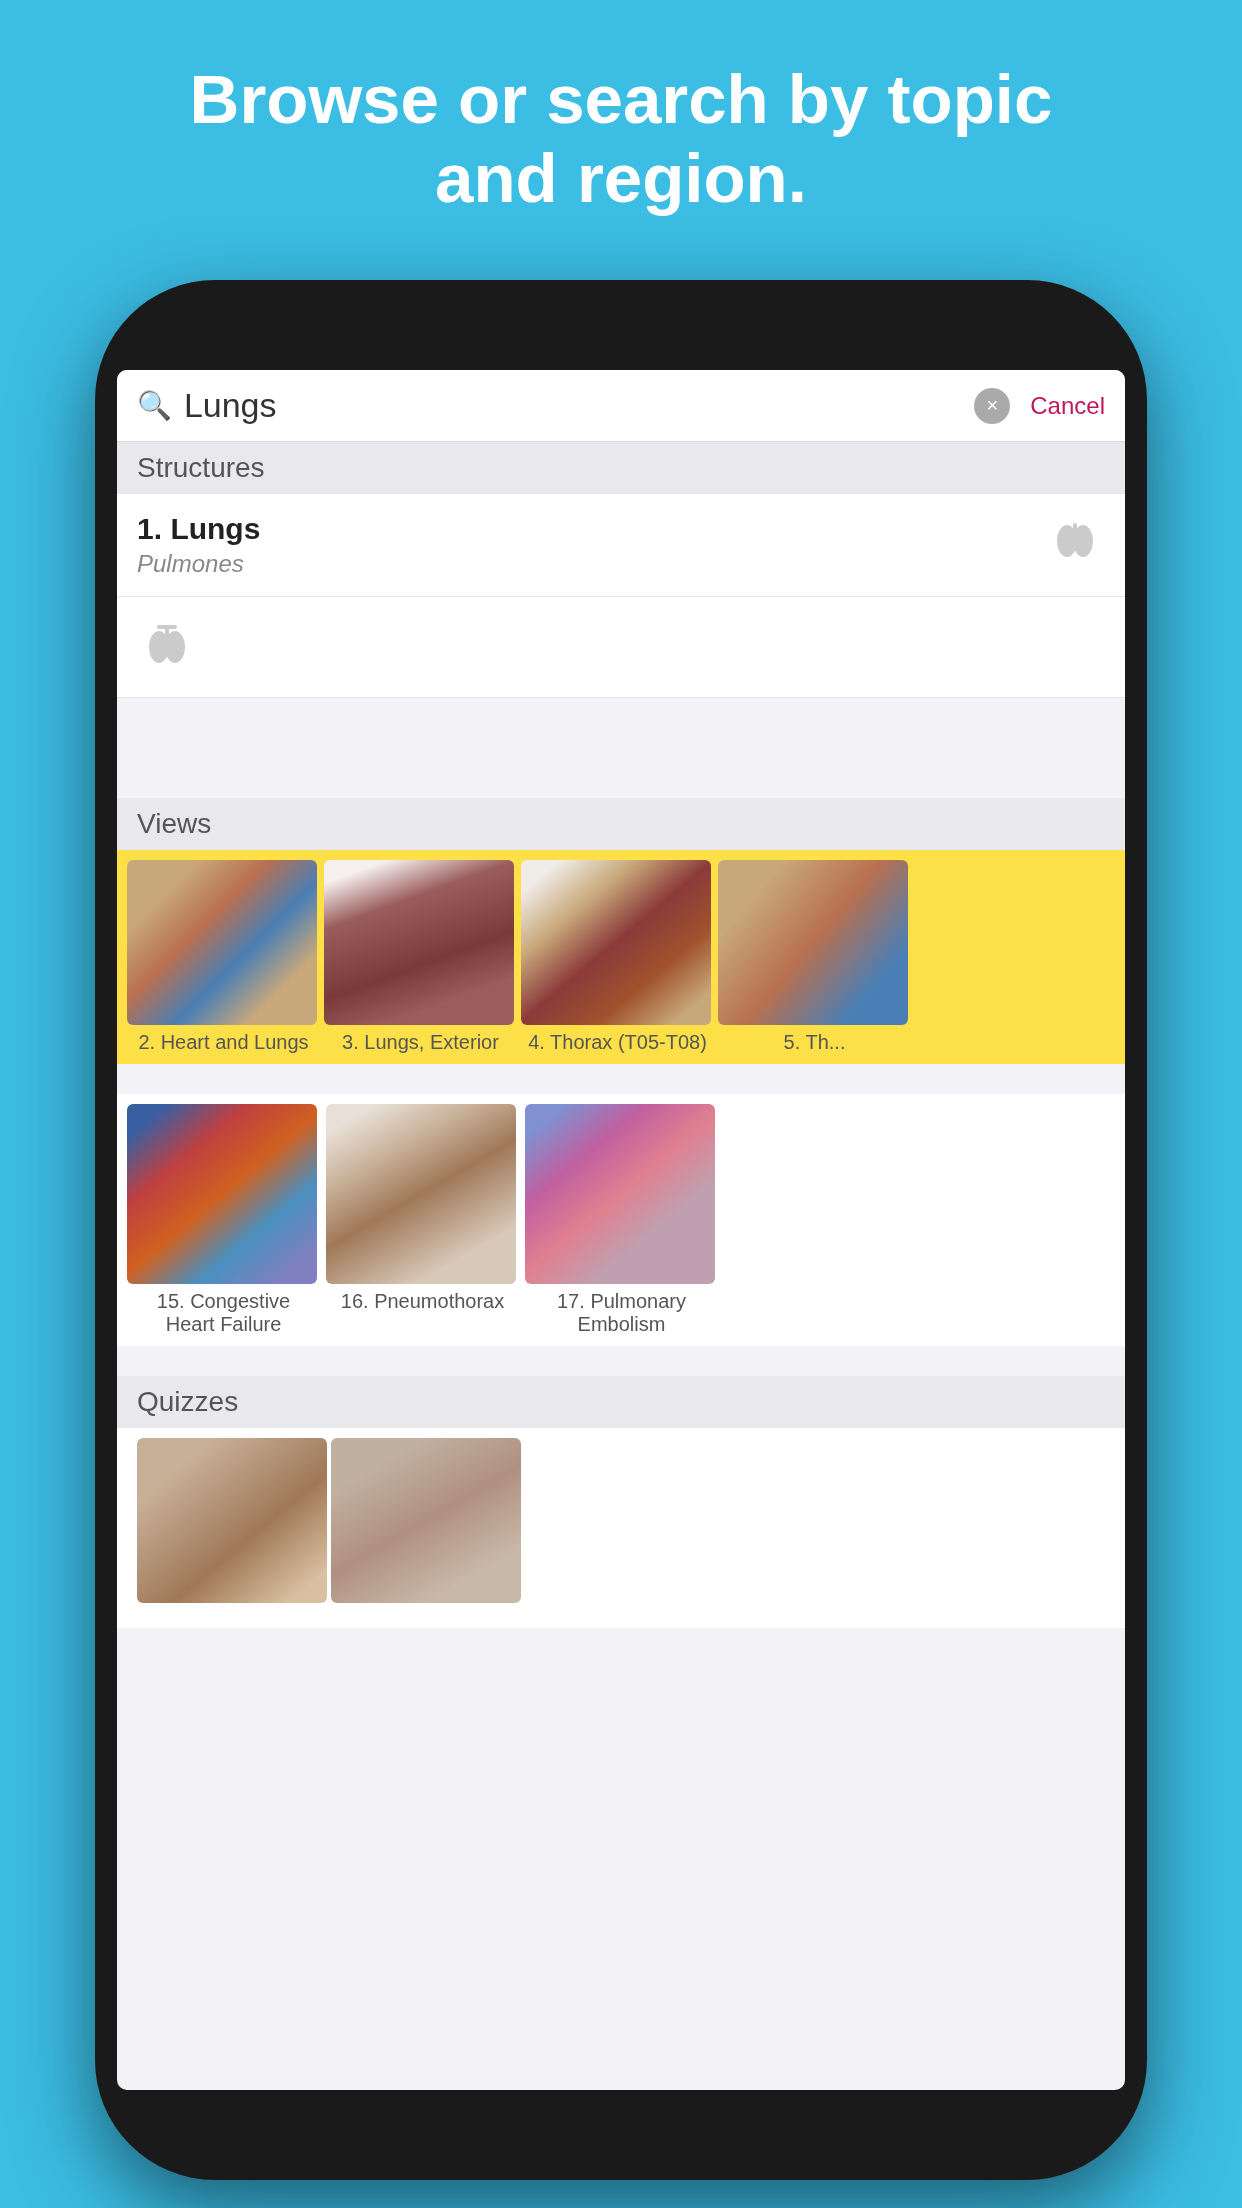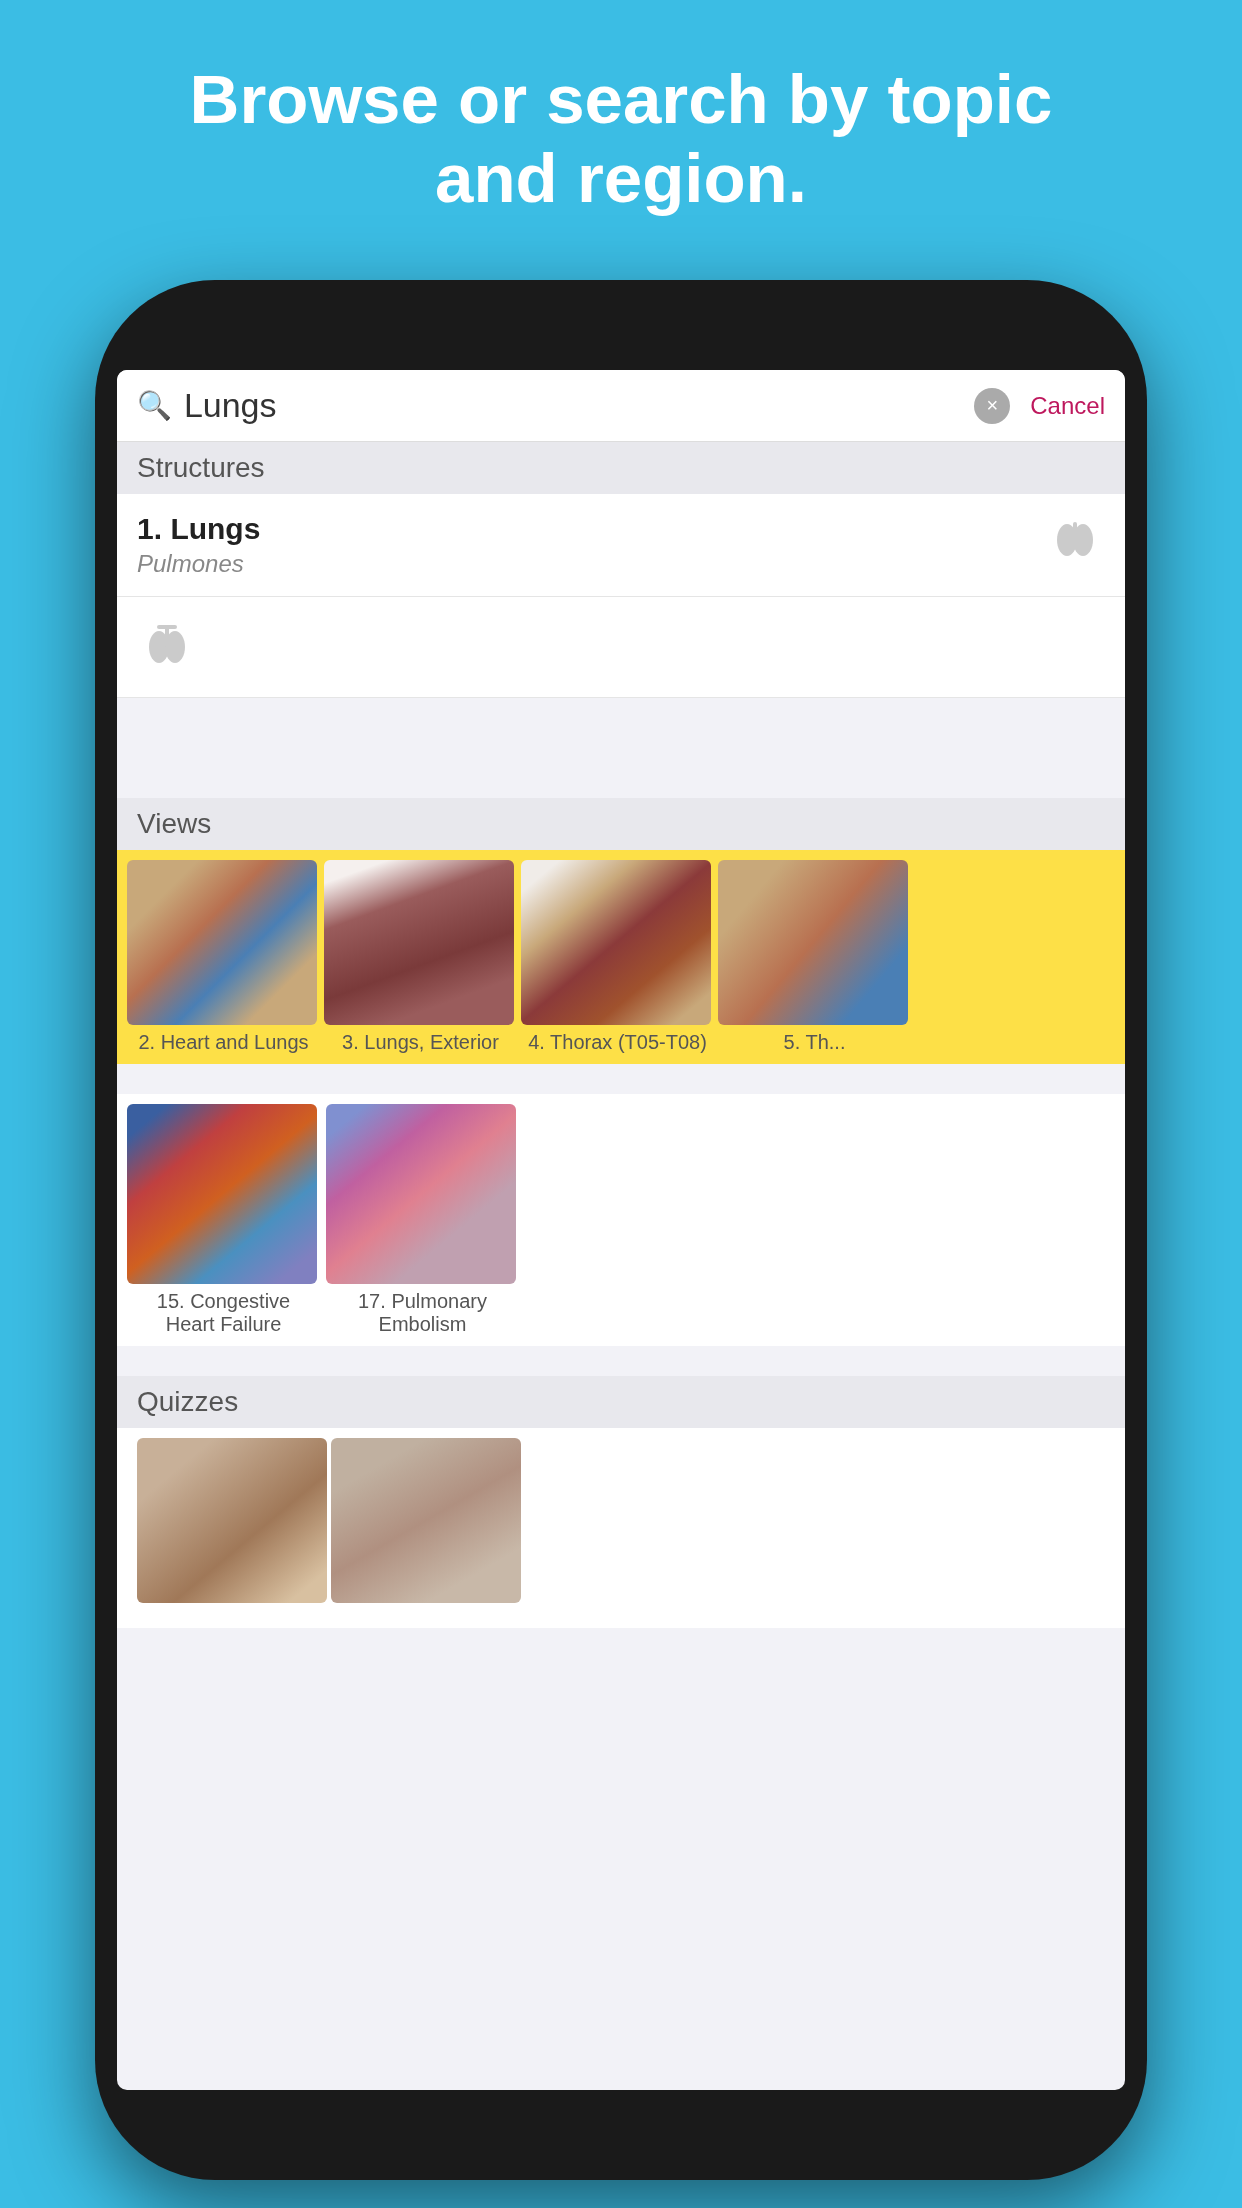--- a/index.html
+++ b/index.html
@@ -106,21 +106,21 @@
       color: #555;
       font-weight: 500;
     }
 
     
     .structure-item {
       background: white;
       padding: 18px 20px;
       border-bottom: 1px solid #e5e5e5;
       display: flex;
-      align-items: flex-start;
+      align-items: center;
       justify-content: space-between;
     }
 
     .structure-text h3 {
       font-size: 30px;
       font-weight: 700;
       color: #222;
       margin-bottom: 4px;
     }
 
@@ -336,20 +336,26 @@
 
     <div class="anim-scroll">
 
       <div class="anim-card">
         <div class="anim-card-img img-heart-anim"></div>
         <div class="anim-card-label">
           <span>15.</span> <span>Congestive Heart Failure</span>
         </div>
       </div>
 
+      <div class="anim-card">
+        <div class="anim-card-img img-pneumo"></div>
+        <div class="anim-card-label">
+          <span>16.</span> <span>Pneumothorax</span>
+        </div>
+      </div>
 
       <div class="anim-card">
         <div class="anim-card-img img-pulmo"></div>
         <div class="anim-card-label">
           <span>17.</span> <span>Pulmonary Embolism</span>
         </div>
       </div>
     </div>
 
     <div style="height: 30px; background: #f2f2f7;"></div>

